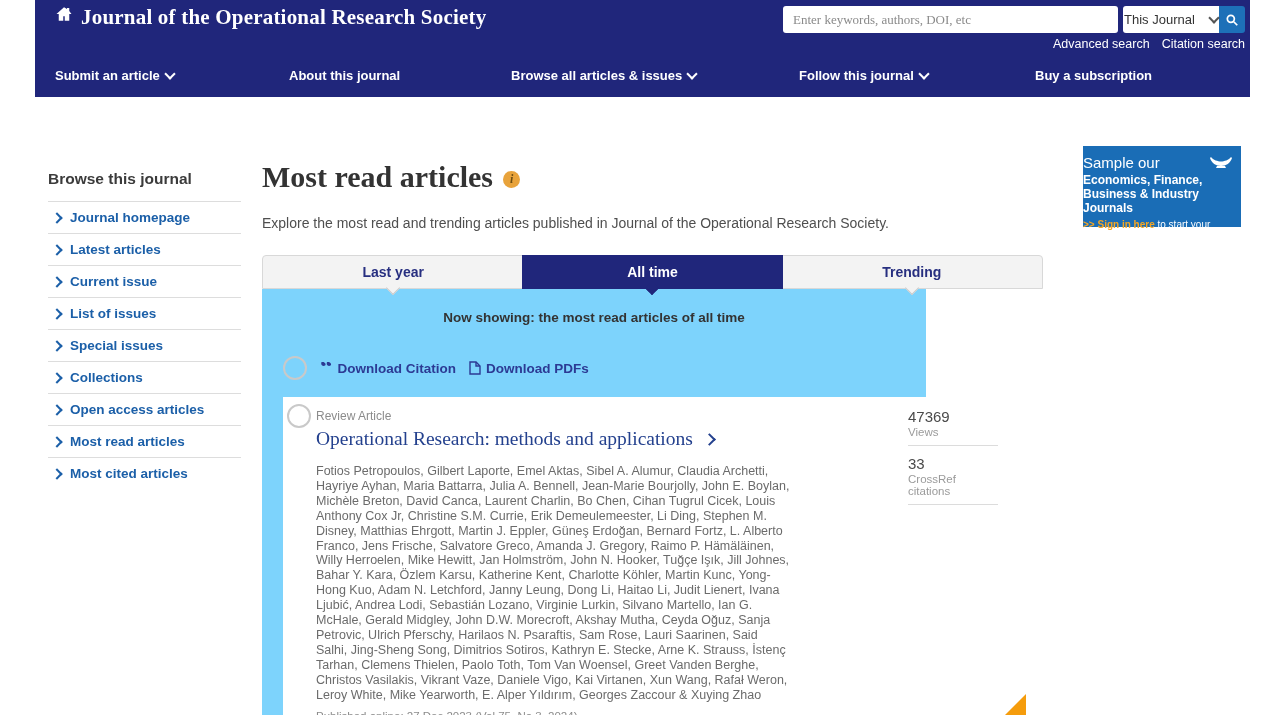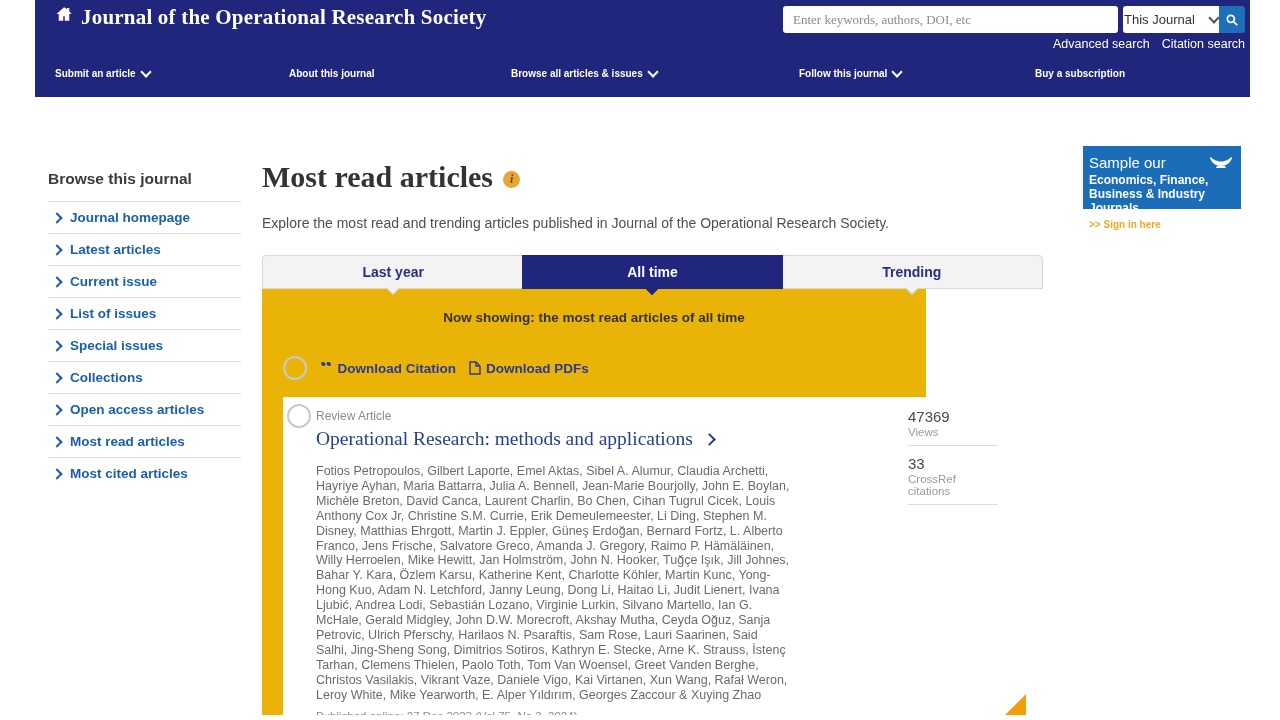--- a/index.html
+++ b/index.html
@@ -11,21 +11,21 @@
   .search-group{position:absolute;top:6px;right:5px;display:flex;align-items:stretch;height:27px;}
   .search-input{width:335px;height:27px;border:none;border-radius:3px;padding:0 10px;font-size:13px;
     font-family:Liberation Serif, serif;color:#444;box-sizing:border-box;outline:none;}
   .search-input::placeholder{color:#8a8a8a;}
   .scope-select{width:96px;margin-left:5px;background:#fff;border-radius:3px 0 0 3px;display:flex;align-items:center;
     justify-content:space-between;padding:0 1px;color:#333;font-size:13px;cursor:pointer;box-sizing:border-box;}
   .search-btn{width:26px;background:#1d70b8;border:none;border-radius:0 3px 3px 0;display:flex;align-items:center;
     justify-content:center;cursor:pointer;}
   .search-links{position:absolute;top:37px;right:5px;font-size:12.5px;display:flex;gap:12px;}
   .search-links span{cursor:pointer;}
-  .main-nav{position:absolute;left:0;top:68px;width:100%;height:29px;font-size:10px;font-weight:bold;}
+  .main-nav{position:absolute;left:0;top:68px;width:100%;height:29px;font-size:13px;font-weight:bold;}
   .nav-item{position:absolute;display:flex;align-items:center;gap:6px;cursor:pointer;white-space:nowrap;}
   
   .chev-down{width:6px;height:6px;border-right:2px solid currentColor;border-bottom:2px solid currentColor;
     transform:rotate(45deg);display:inline-block;margin-top:-4px;}
   .chev-right{width:6px;height:6px;border-top:2.5px solid #1b5fa8;border-right:2.5px solid #1b5fa8;
     transform:rotate(45deg);display:inline-block;flex:0 0 auto;}
   
   .sidebar{position:absolute;left:48px;top:170px;width:193px;}
   .sidebar h2{font-size:15.5px;color:#3b3b3b;font-weight:bold;margin:0 0 13px 0;}
   .side-item{border-top:1px solid #ddd;padding:8px 0 8px 5px;display:flex;align-items:center;gap:9px;
@@ -39,21 +39,21 @@
     align-items:center;justify-content:center;margin-top:5px;cursor:pointer;}
   .desc{font-size:14px;color:#4f4f4f;margin:21px 0 0 0;}
   .tabs{margin-top:24px;height:34px;background:#f3f3f3;border:1px solid #d8d8d8;border-radius:4px 4px 0 0;
     display:flex;box-sizing:border-box;position:relative;}
   .tab{flex:1;display:flex;align-items:center;justify-content:center;font-size:14px;font-weight:bold;
     color:#272f80;cursor:pointer;position:relative;}
   .notch{position:absolute;left:50%;bottom:-5px;width:9px;height:9px;margin-left:-5px;transform:rotate(45deg);
     background:#f3f3f3;border-right:1px solid #c9c9c9;border-bottom:1px solid #c9c9c9;z-index:2;}
   .tab.active{background:#20267b;color:#fff;margin:-1px;height:34px;}
   .tab.active .notch{background:#20267b;border-color:#20267b;bottom:-4px;}
-  .panel{background:#eab308;width:664px;box-sizing:border-box;height:426px;position:relative;}
+  .panel{background:#7dd3fc;width:664px;box-sizing:border-box;height:426px;position:relative;}
   .now-showing{text-align:center;font-size:13.5px;font-weight:bold;color:#333;padding-top:21px;}
   .dl-row{display:flex;align-items:center;gap:13px;margin:31px 0 0 21px;}
   .circle-check{width:20px;height:20px;border:2px solid #c9c9c9;border-radius:50%;background:transparent;
     cursor:pointer;flex:0 0 auto;}
   .dl-link{display:flex;align-items:center;gap:5px;color:#2c3a94;font-size:13.5px;font-weight:bold;cursor:pointer;}
   .quote-glyph{font-family:"Liberation Serif",serif;font-size:25px;line-height:10px;height:13px;overflow:hidden;
     font-weight:bold;}
   
   .card{position:relative;background:#fff;margin:17px 17px 0 21px;width:743px;height:318px;box-sizing:border-box;
     overflow:hidden;}
@@ -66,22 +66,22 @@
     transform:rotate(45deg);display:inline-block;}
   .authors{font-size:12.5px;color:#6b6b6b;line-height:14.9px;margin-top:14px;width:474px;}
   .published{font-size:11.5px;color:#8c8c8c;margin-top:7px;}
   .metrics{position:absolute;left:625px;top:2px;width:90px;}
   .metric{border-bottom:1px solid #dcdcdc;padding:9px 0 7px 0;}
   .metric .val{font-size:15px;color:#4a4a4a;}
   .metric .lab{font-size:11.5px;color:#9b9b9b;margin-top:1px;}
   .corner-fold{position:absolute;right:0;bottom:0;width:0;height:0;border-bottom:21px solid #f59c0c;
     border-left:21px solid transparent;}
   
-  .ad{position:absolute;left:1083px;top:146px;width:158px;height:63px;background:#1a6db6;color:#fff;
-    box-sizing:border-box;padding:8px 6px;cursor:pointer;}
+  .ad{position:absolute;left:1083px;top:146px;width:158px;height:81px;background:#1a6db6;color:#fff;
+    box-sizing:border-box;padding:8px 0;cursor:pointer;}
   .ad .l1{font-size:15px;}
   .ad .l2{font-size:12px;font-weight:bold;line-height:14px;margin-top:2px;}
   .ad .cta{font-size:10px;line-height:11.5px;margin-top:4px;}
   .ad .cta b{color:#f5a623;}
   .ad-icon{position:absolute;right:8px;top:8px;}
 </style>
 </head>
 <body>
 
 <header class="page-header">

